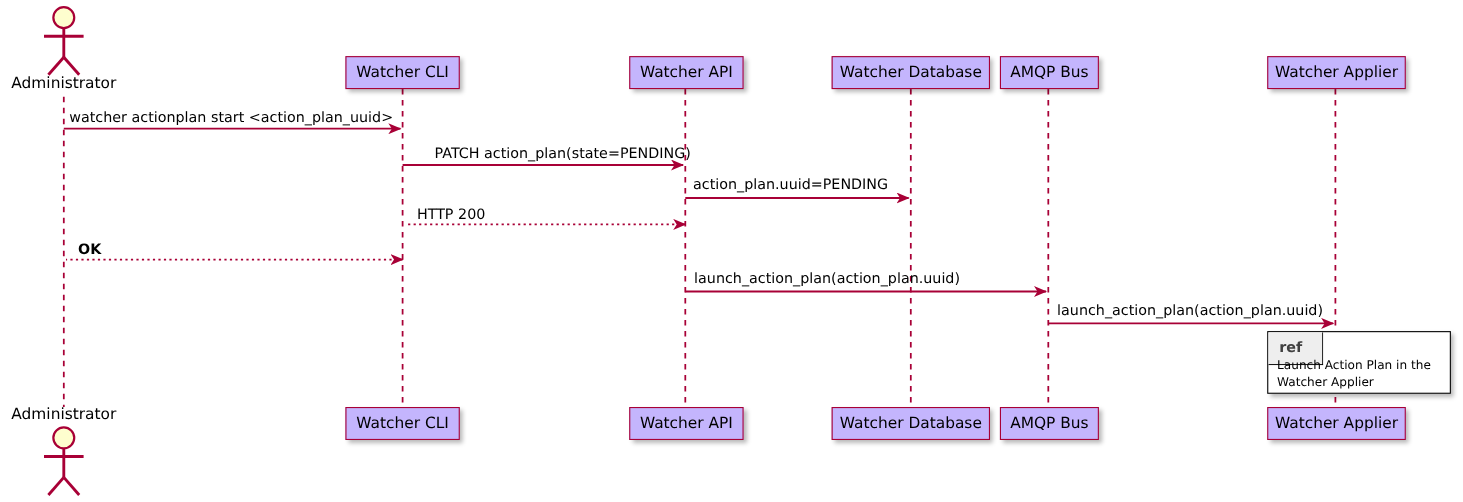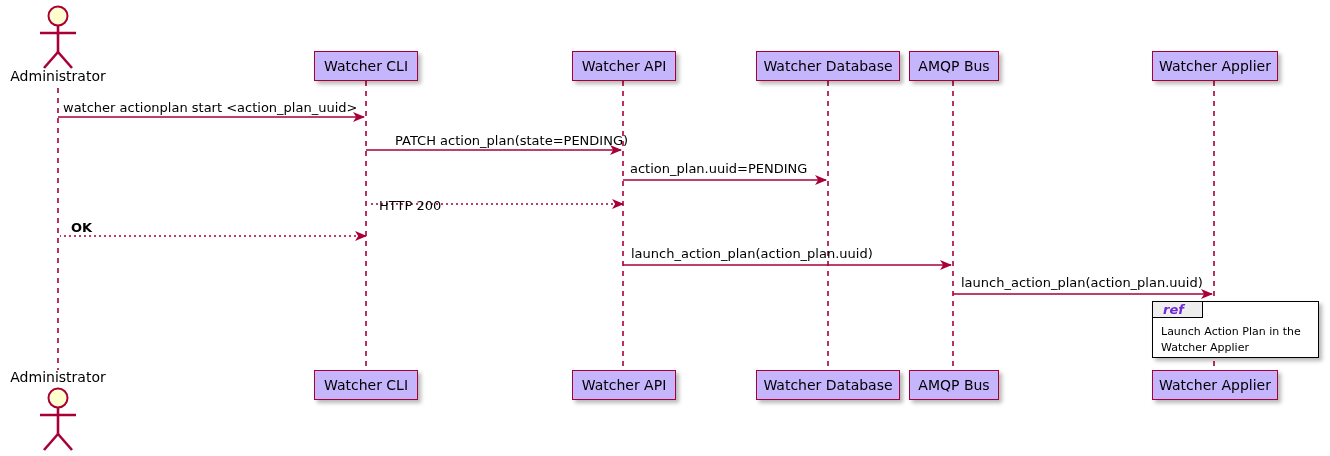--- a/index.html
+++ b/index.html
@@ -56,35 +56,34 @@
     position: absolute;
     background: #FFFFFF;
     border: 1.5px solid #000000;
     box-shadow: 3px 3px 4px rgba(0,0,0,0.28);
     box-sizing: border-box;
   }
   .ref-tab {
     position: absolute;
     left: 0;
     top: 0;
-    height: 16px;
+    height: 30px;
     background: #EEEEEE;
     border-right: 1.5px solid #000000;
     border-bottom: 1.5px solid #000000;
     box-sizing: border-box;
     display: flex;
     align-items: center;
     padding-left: 10px;
     padding-right: 18px;
     font-weight: bold;
     font-size: 13px;
-    color: #6d28d9;
+    color: #404040;
     font-family: "DejaVu Sans", sans-serif;
     clip-path: polygon(0 0, 100% 0, 100% 100%, 0 100%);
-    font-style: italic;
   }
   .ref-body {
     position: absolute;
     left: 0;
     top: 21px;
     padding: 1px 8px 0 8px;
     font-size: 11px;
     line-height: 16px;
     color: #000000;
     white-space: pre-line;
@@ -171,21 +170,21 @@
   <div class="participant-box" style="left:909px; top:370px; width:90px;">AMQP Bus</div>
 
   <div class="participant-box" style="left:1152px; top:370px; width:126px;">Watcher Applier</div>
 
   <div class="msg-label" style="left:63px; top:100px;">watcher actionplan start &lt;action_plan_uuid&gt;</div>
 
   <div class="msg-label" style="left:373px; top:133px;margin-left:22px;">PATCH action_plan(state=PENDING)</div>
 
   <div class="msg-label" style="left:630px; top:161px;">action_plan.uuid=PENDING</div>
 
-  <div class="msg-label" style="left:379px; top:188px;margin-top:10px;">HTTP 200</div>
+  <div class="msg-label" style="left:379px; top:188px;">HTTP 200</div>
 
   <div class="msg-label" style="left:71px; top:220px;font-weight:bold;">OK</div>
 
   <div class="msg-label" style="left:631px; top:246px;">launch_action_plan(action_plan.uuid)</div>
 
   <div class="msg-label" style="left:961px; top:275px;">launch_action_plan(action_plan.uuid)</div>
 
   <div class="ref-box" style="left:1152px; top:301px; width:167px; height:57px;">
     <div class="ref-tab">ref</div>
     <div class="ref-body">Launch Action Plan in the

